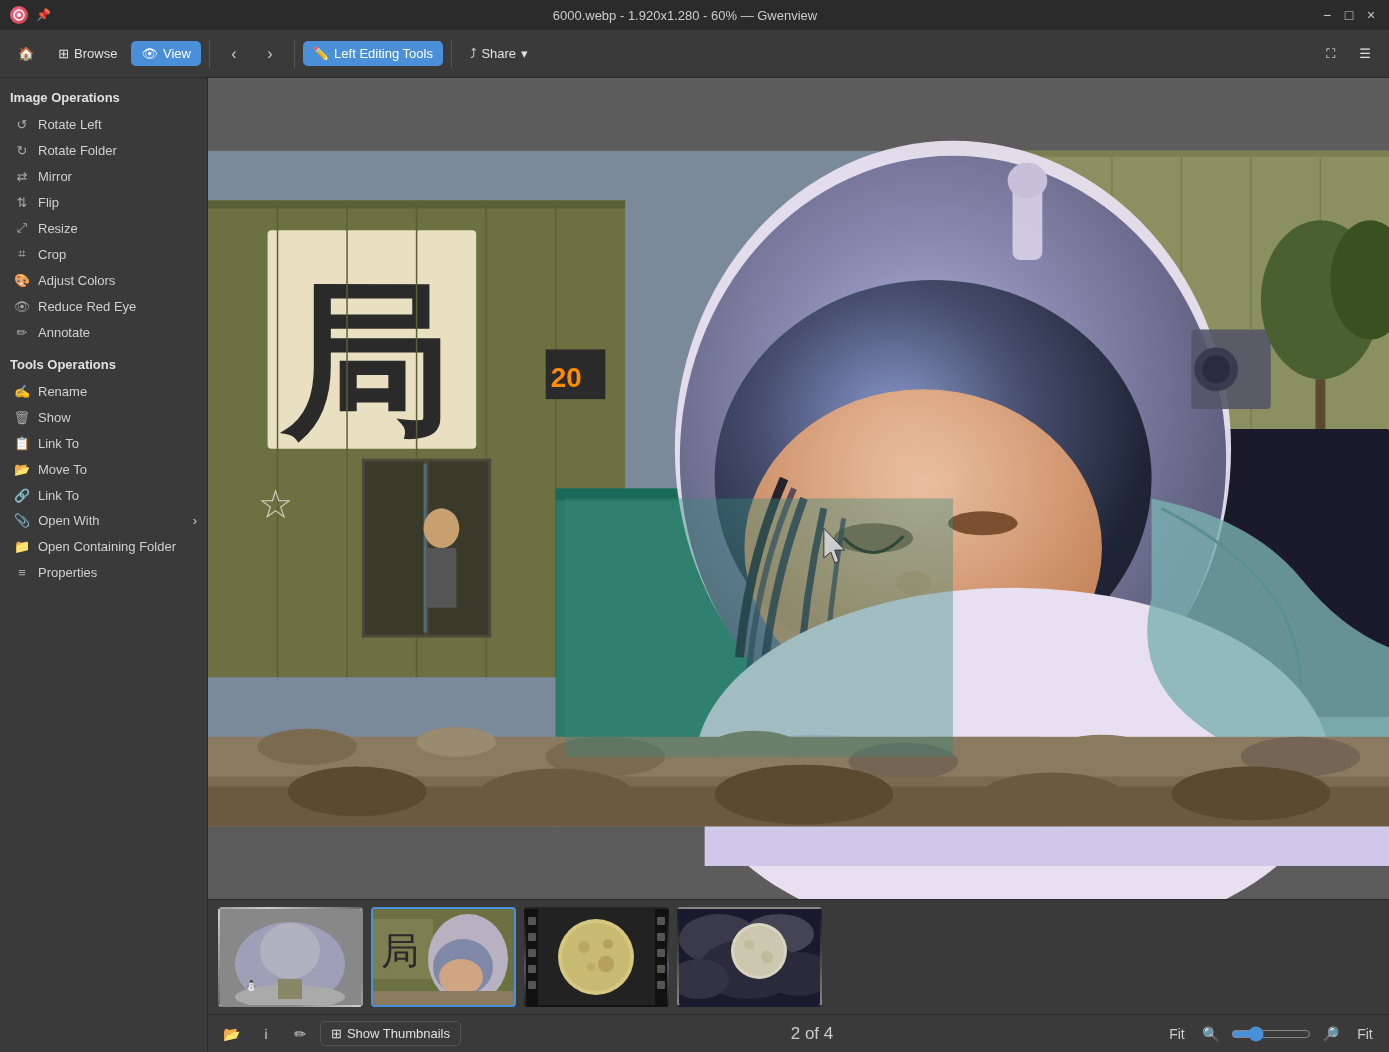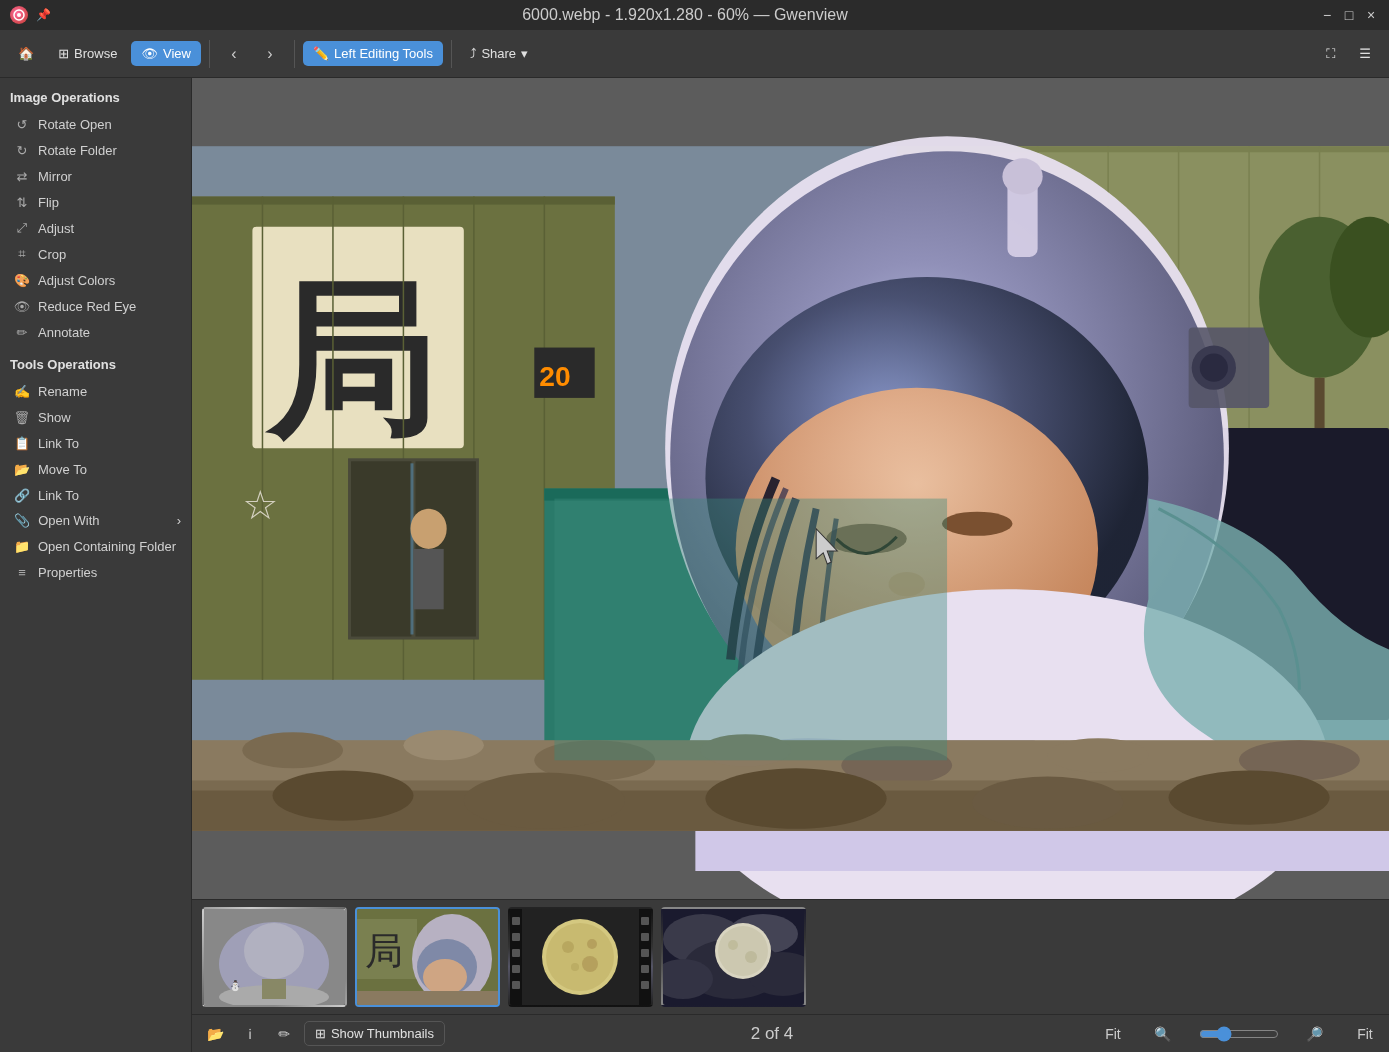--- a/index.html
+++ b/index.html
@@ -26,21 +26,21 @@
       flex-shrink: 0;
     }
     .titlebar-left {
       display: flex;
       align-items: center;
       gap: 8px;
     }
     .titlebar-center {
       flex: 1;
       text-align: center;
-      font-size: 16px;
+      font-size: 13px;
       color: #ccc;
     }
     .titlebar-right {
       display: flex;
       align-items: center;
       gap: 6px;
     }
     .titlebar-btn {
       width: 16px;
       height: 16px;
@@ -117,21 +117,21 @@
 
     
     .main {
       display: flex;
       flex: 1;
       overflow: hidden;
     }
 
     
     .sidebar {
-      width: 192px;
+      width: 208px;
       background: #3a3a3a;
       border-right: 1px solid #2a2a2a;
       flex-shrink: 0;
       overflow-y: auto;
       display: flex;
       flex-direction: column;
     }
     .sidebar-section-title {
       font-size: 13px;
       font-weight: bold;
@@ -234,21 +234,21 @@
       align-items: center;
       gap: 6px;
     }
     .statusbar-center {
       font-size: 17px;
       color: #ccc;
     }
     .statusbar-right {
       display: flex;
       align-items: center;
-      gap: 22px;
+      gap: 6px;
     }
     .statusbar-icon-btn {
       width: 28px;
       height: 28px;
       border-radius: 4px;
       border: none;
       background: transparent;
       color: #ccc;
       cursor: pointer;
       display: flex;
@@ -341,37 +341,37 @@
   </button>
 </div>
 
 <div class="main">
 
   <div class="sidebar">
     <div class="sidebar-section-title">Image Operations</div>
 
     <div class="sidebar-item">
       <span class="item-icon">↺</span>
-      <span>Rotate Open</span>
+      <span>Rotate Left</span>
     </div>
     <div class="sidebar-item">
       <span class="item-icon">↻</span>
       <span>Rotate Folder</span>
     </div>
     <div class="sidebar-item">
       <span class="item-icon">⇄</span>
       <span>Mirror</span>
     </div>
     <div class="sidebar-item">
       <span class="item-icon">⇅</span>
       <span>Flip</span>
     </div>
     <div class="sidebar-item">
       <span class="item-icon">⤢</span>
-      <span>Adjust</span>
+      <span>Resize</span>
     </div>
     <div class="sidebar-item">
       <span class="item-icon">⌗</span>
       <span>Crop</span>
     </div>
     <div class="sidebar-item">
       <span class="item-icon">🎨</span>
       <span>Adjust Colors</span>
     </div>
     <div class="sidebar-item">

